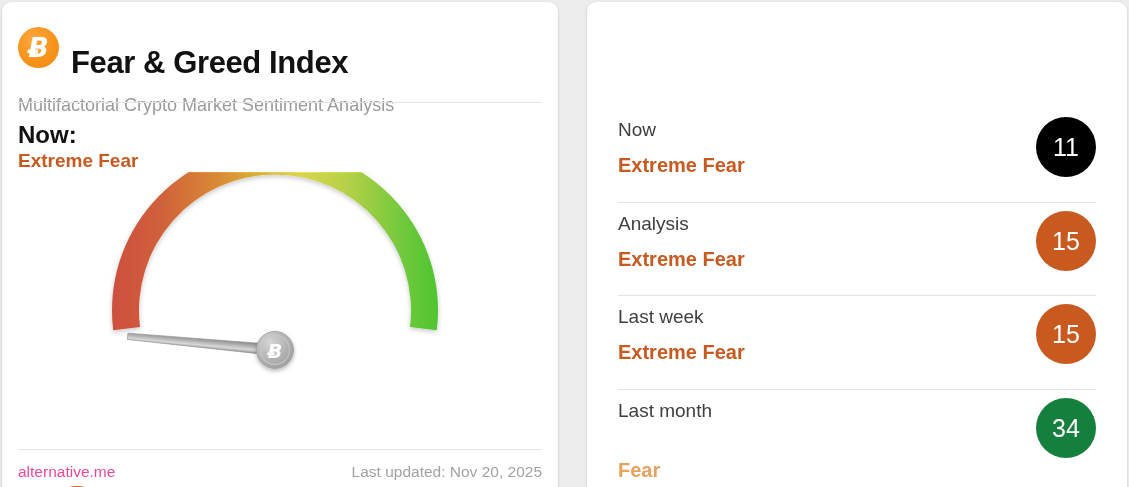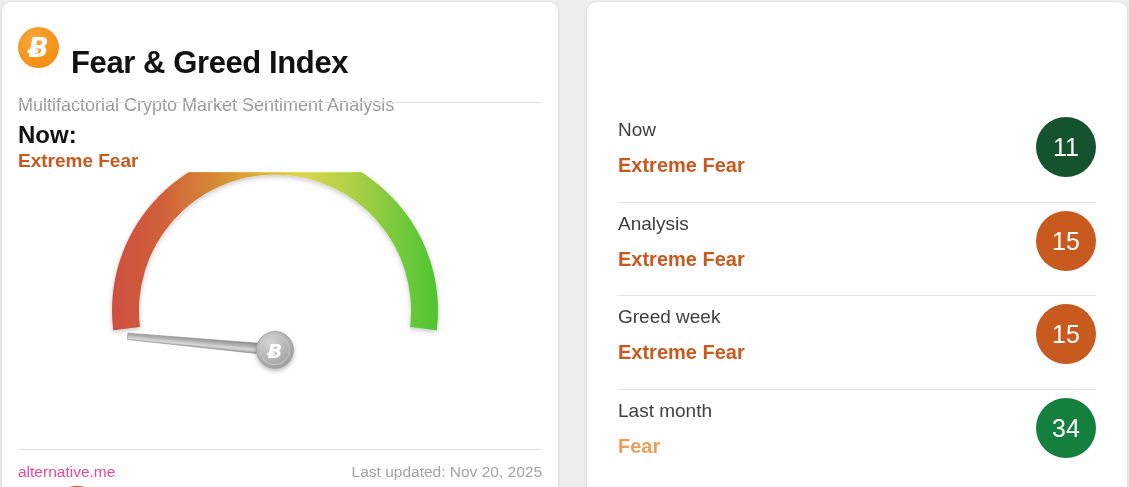--- a/index.html
+++ b/index.html
@@ -337,37 +337,37 @@
   </div>
 
   <div class="card" id="historical-card">
 
 
     <div id="historical-list">
 
       <div class="hist-row first">
         <div class="hist-period">Now</div>
         <div class="hist-classification" style="color: rgb(200, 89, 31);">Extreme Fear</div>
-        <div class="hist-badge" style="background: #14532d;">11</div>
+        <div class="hist-badge" style="background: #000000;">11</div>
       </div>
 
       <div class="hist-row">
         <div class="hist-period">Analysis</div>
         <div class="hist-classification" style="color: rgb(200, 89, 31);">Extreme Fear</div>
         <div class="hist-badge" style="background: rgb(200, 89, 31);">15</div>
       </div>
 
       <div class="hist-row">
-        <div class="hist-period">Greed week</div>
+        <div class="hist-period">Last week</div>
         <div class="hist-classification" style="color: rgb(200, 89, 31);">Extreme Fear</div>
         <div class="hist-badge" style="background: rgb(200, 89, 31);">15</div>
       </div>
 
       <div class="hist-row">
         <div class="hist-period">Last month</div>
-        <div class="hist-classification" style="color: rgb(232, 161, 92);">Fear</div>
+        <div class="hist-classification" style="color: rgb(232, 161, 92); margin-top: 24px;">Fear</div>
         <div class="hist-badge" style="background: #15803d;">34</div>
       </div>
 
     </div>
   </div>
 
 </div>
 
 </body></html>

